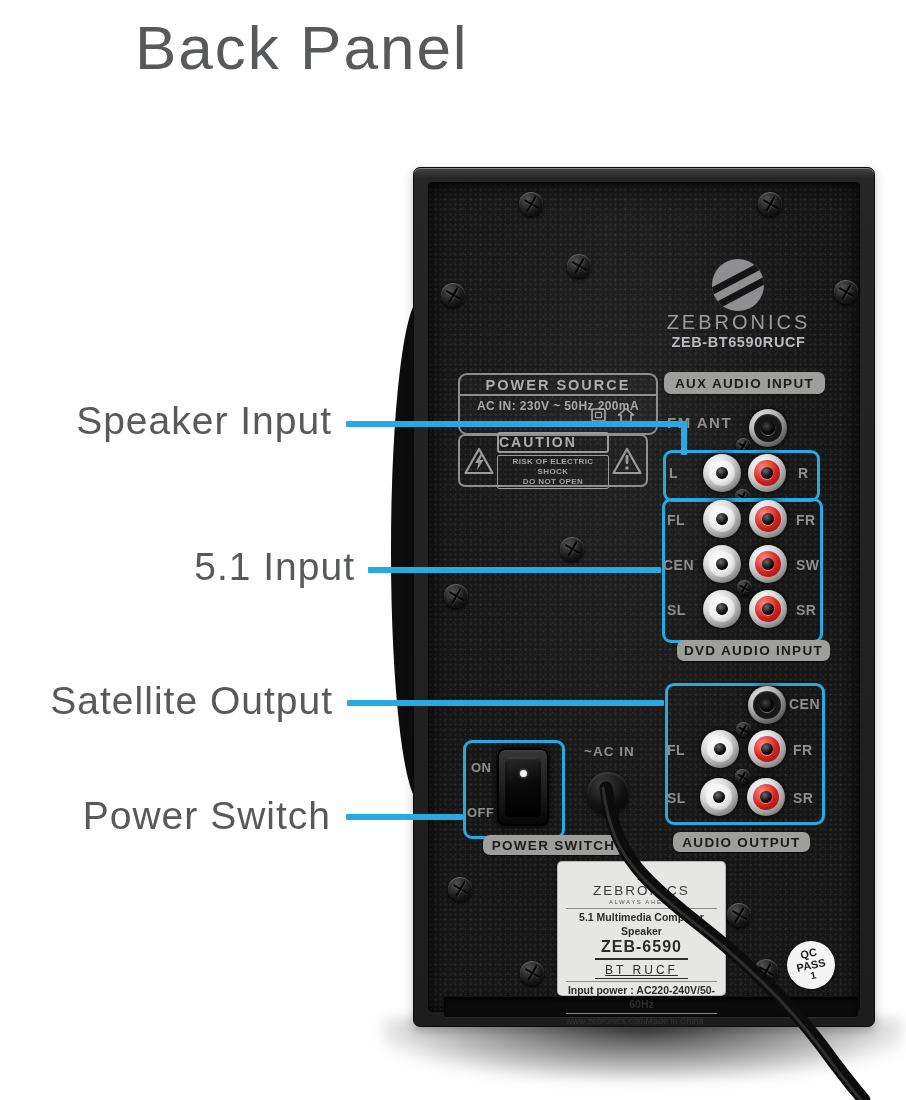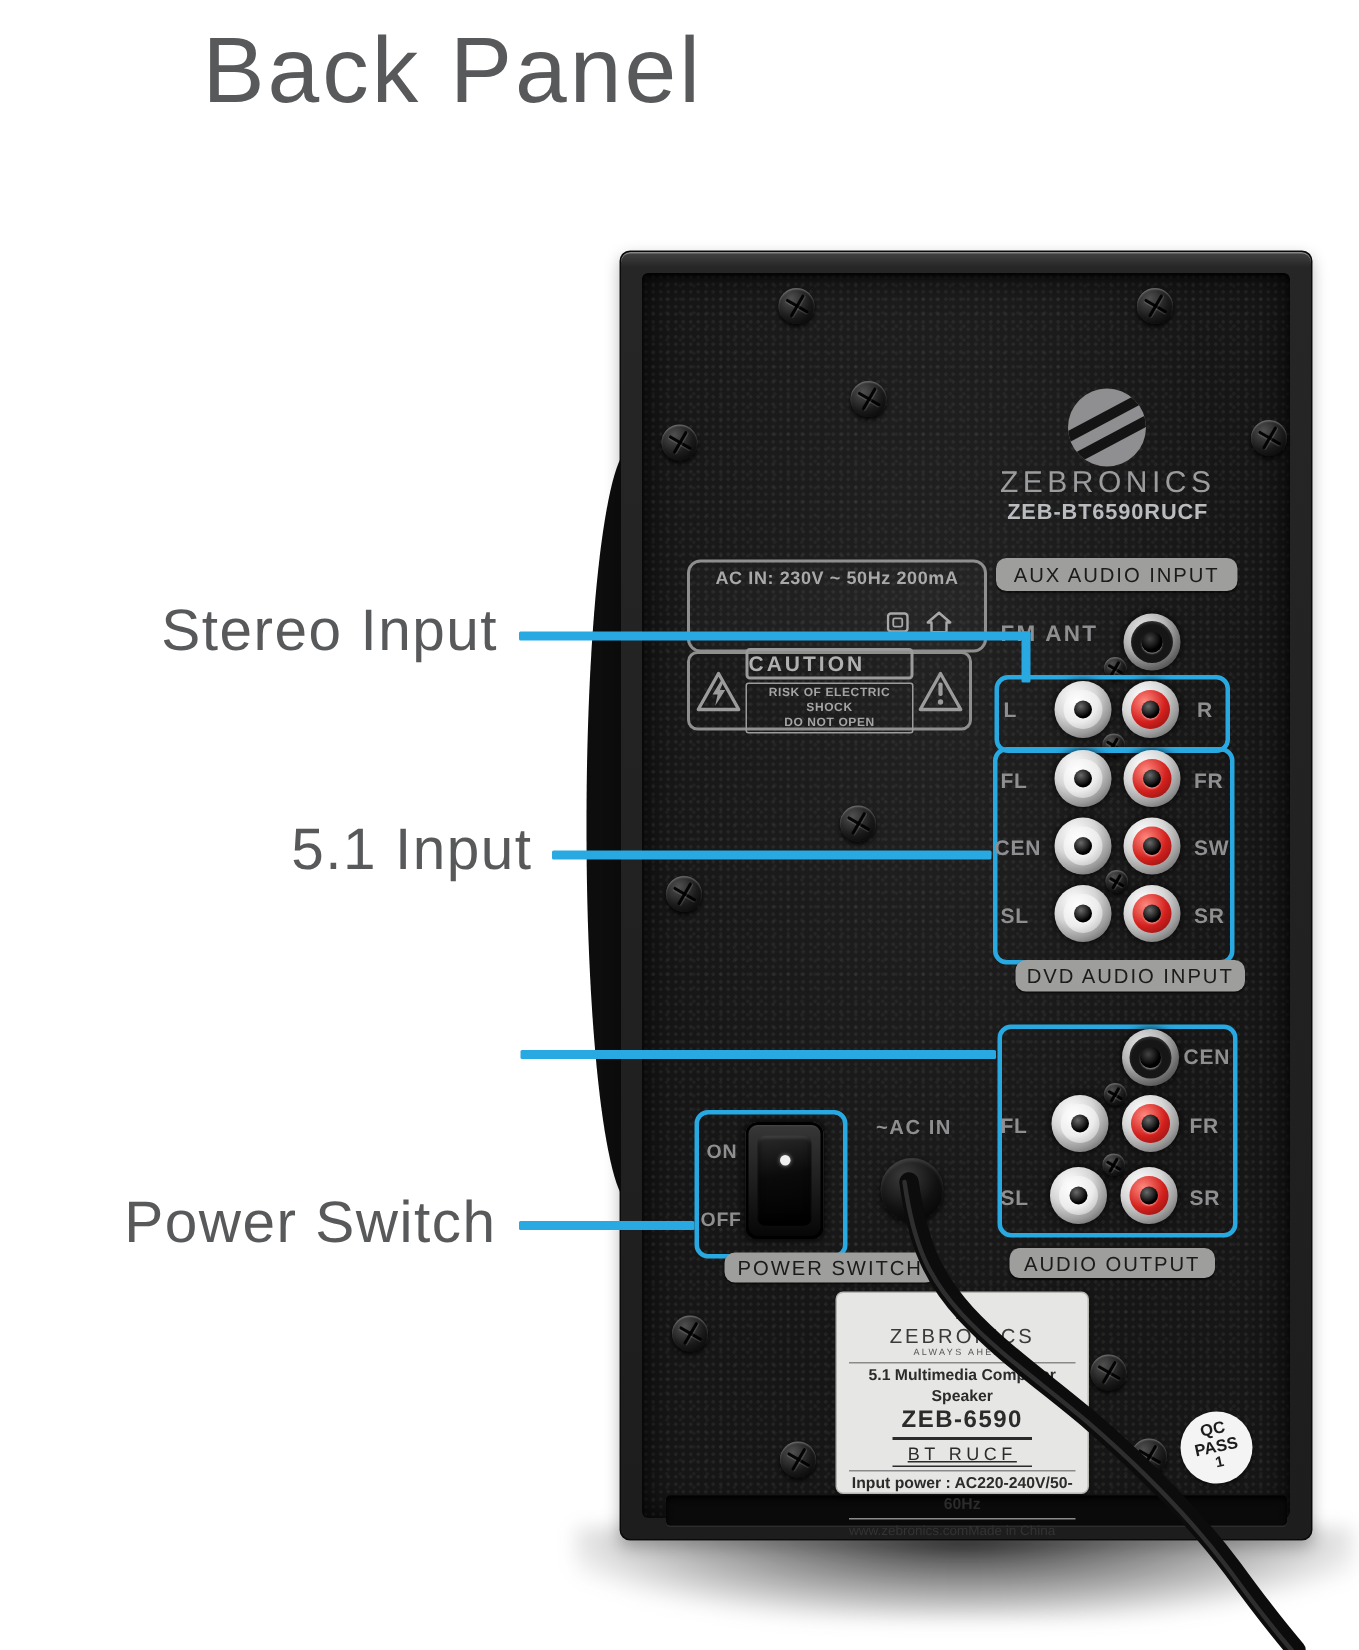--- a/index.html
+++ b/index.html
@@ -49,21 +49,21 @@
   .jack::before{content:"";position:absolute;inset:6px;border-radius:50%;}
   .jack.white::before{background:radial-gradient(circle at 35% 30%,#ffffff,#ececec 55%,#b0b0b0);}
   .jack.red::before{background:radial-gradient(circle at 35% 30%,#ff8a80,#d3201d 55%,#7e100e);}
   .jack::after{content:"";position:absolute;inset:13px;border-radius:50%;
         background:radial-gradient(circle at 38% 32%,#6a6a6a,#000 65%);
         box-shadow:0 1px 1px rgba(255,255,255,0.45);}
   .jack.black{background:radial-gradient(circle at 35% 28%,#e8e8e8,#b5b5b5 40%,#6a6a6a 70%,#262626);}
   .jack.black::before{inset:5px;background:#161616;box-shadow:inset 0 1px 2px rgba(255,255,255,0.15);}
   .jack.black::after{inset:12px;background:radial-gradient(circle at 40% 35%,#444,#000 60%);}
 
-  .bar{position:absolute;background:#9e9e9c;border-radius:7px;color:#1b1b1b;font-weight:normal;
+  .bar{position:absolute;background:#9e9e9c;border-radius:7px;color:#1b1b1b;font-weight:bold;
        font-size:13.5px;letter-spacing:1.3px;display:flex;align-items:center;justify-content:center;
        box-shadow:0 1px 1px rgba(0,0,0,0.6);white-space:nowrap;}
   .plabel{position:absolute;color:#8f8f91;font-weight:bold;font-size:14px;letter-spacing:0.5px;white-space:nowrap;}
   .bluebox{position:absolute;border:3px solid #29a9e2;border-radius:9px;}
 
   
   .ps-box{position:absolute;left:44px;top:205px;width:196px;height:58px;border:2px solid #8f8f8f;
           border-radius:9px;background:rgba(255,255,255,0.02);}
   .ps-title{border-bottom:2px solid #8f8f8f;text-align:center;font-weight:bold;font-size:14.5px;
             letter-spacing:2px;color:#aeaeae;padding:2px 0 1px;}
@@ -126,27 +126,28 @@
 
   .cable-svg{position:absolute;left:0;top:0;z-index:4;pointer-events:none;}
 </style>
 </head>
 <body>
 
 <div class="stage">
 
   <div class="fig-title">Back Panel</div>
 
-  <div class="callout-label" style="left:0;top:399px;width:332px;">Stereo Input</div>
+  <div class="callout-label" style="left:0;top:399px;width:332px;">Speaker Input</div>
   <div class="callout-line" style="left:346px;top:421px;width:341px;"></div>
   <div class="callout-line vert" style="left:681px;top:421px;height:34px;"></div>
 
   <div class="callout-label" style="left:0;top:545px;width:355px;">5.1 Input</div>
   <div class="callout-line" style="left:368px;top:567px;width:293px;"></div>
 
+  <div class="callout-label" style="left:0;top:679px;width:333px;">Satellite Output</div>
   <div class="callout-line" style="left:347px;top:700px;width:317px;"></div>
 
   <div class="callout-label" style="left:0;top:794px;width:331px;">Power Switch</div>
   <div class="callout-line" style="left:346px;top:814px;width:117px;"></div>
 
   <div class="bulge"></div>
   <div class="ground-shadow"></div>
 
   <div class="speaker">
     <div class="plate"></div>
@@ -167,20 +168,21 @@
     <div class="screw small" style="left:321px;top:321px;"></div>
     <div class="screw small" style="left:323px;top:412px;"></div>
     <div class="screw small" style="left:322px;top:554px;"></div>
     <div class="screw small" style="left:321px;top:601px;"></div>
 
     <div class="logo-circle"></div>
     <div class="brand-text">ZEBRONICS</div>
     <div class="model-text">ZEB-BT6590RUCF</div>
 
     <div class="ps-box">
+      <div class="ps-title">POWER SOURCE</div>
       <div class="ps-spec">AC IN: 230V ~ 50Hz  200mA</div>
       <svg class="ps-ico" style="left:131px;top:33px;" width="15" height="14" viewBox="0 0 15 14">
         <rect x="1" y="1" width="13" height="12" rx="2" fill="none" stroke="#a8a8a8" stroke-width="1.6"></rect>
         <rect x="4.5" y="4.3" width="6" height="5.4" rx="1" fill="none" stroke="#a8a8a8" stroke-width="1.2"></rect>
       </svg>
       <svg class="ps-ico" style="left:157px;top:32px;" width="18" height="16" viewBox="0 0 18 16">
         <path d="M9 1.5 L16.5 8 H14 V14.5 H4 V8 H1.5 Z" fill="none" stroke="#a8a8a8" stroke-width="1.6" stroke-linejoin="round"></path>
       </svg>
     </div>
 

